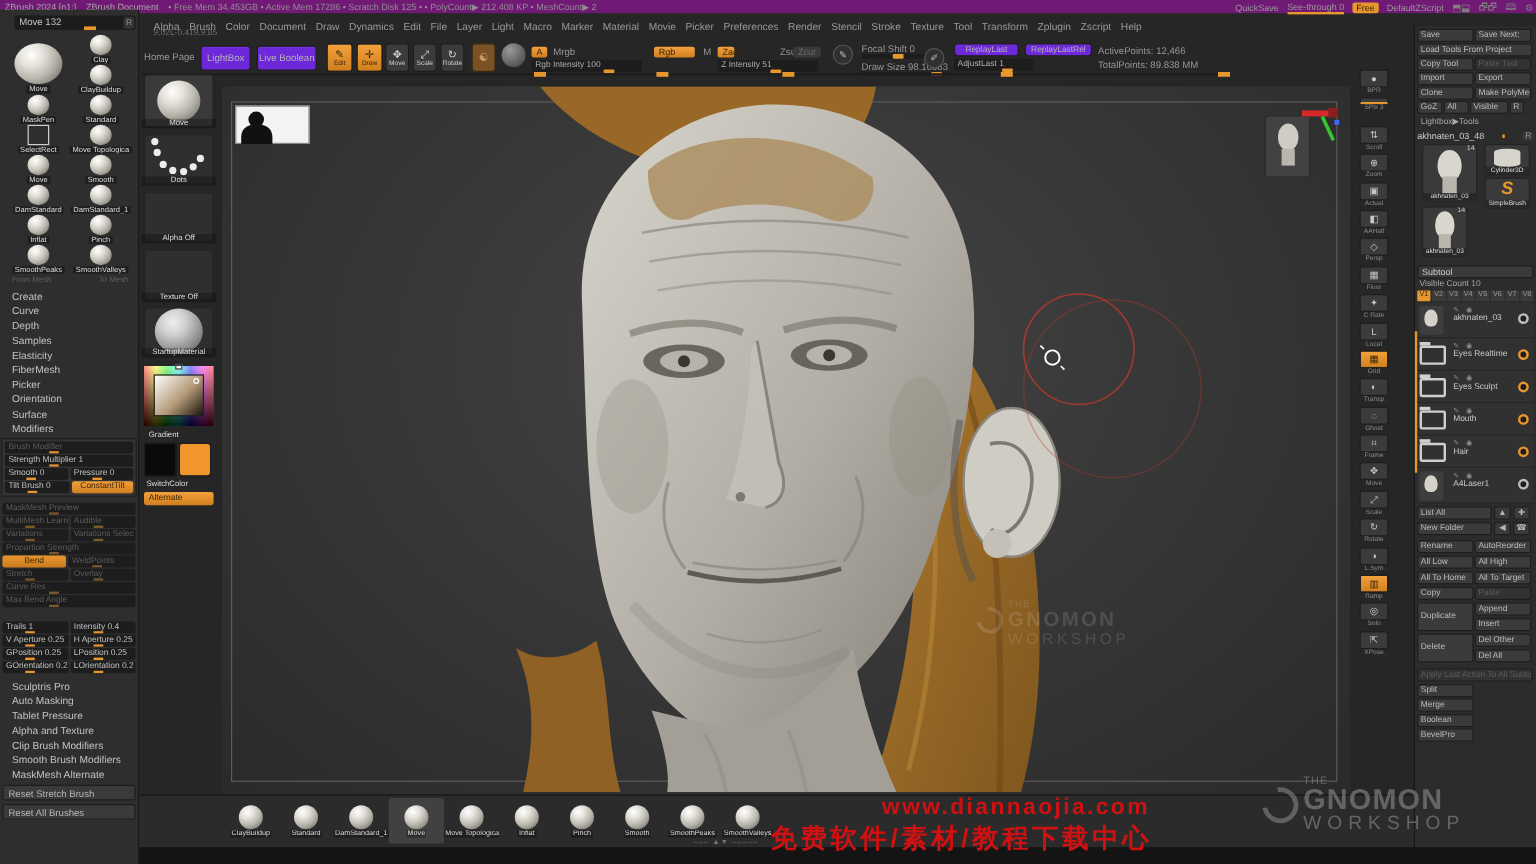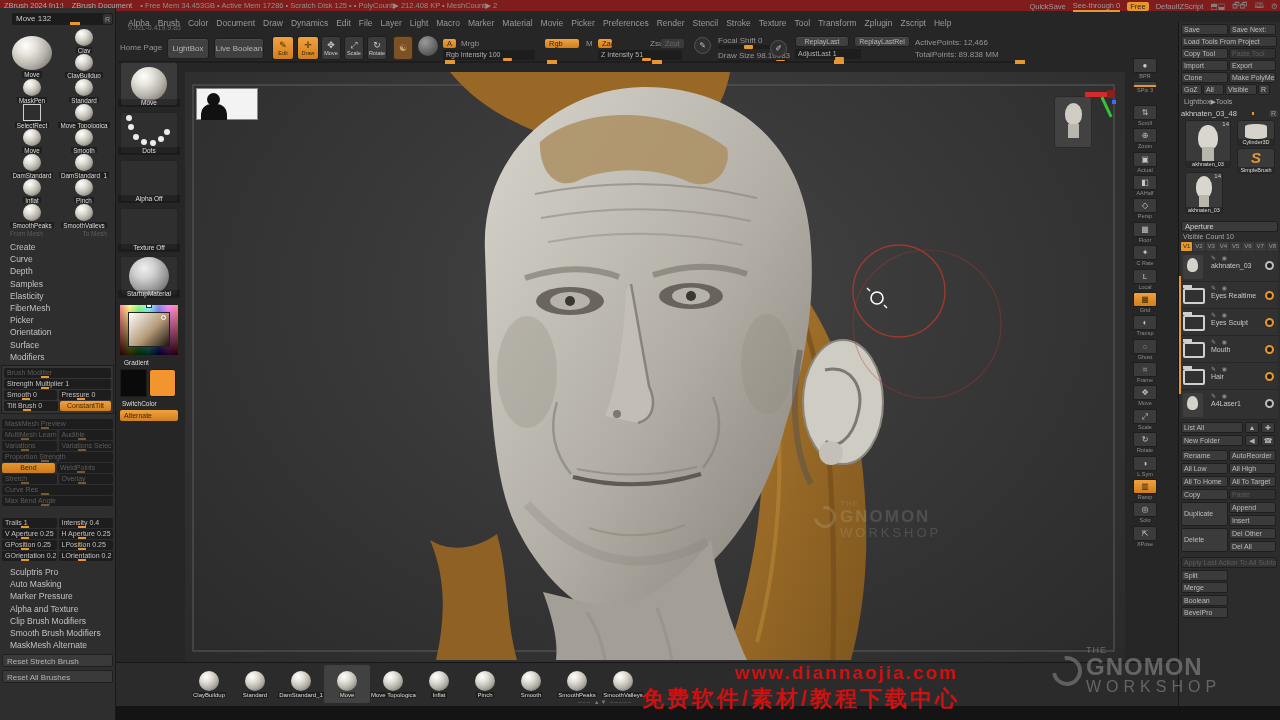--- a/index.html
+++ b/index.html
@@ -2,35 +2,35 @@
 <html><head>
 <meta charset="utf-8">
 <style>
   *{box-sizing:border-box;margin:0;padding:0}
   html,body{width:1280px;height:720px;overflow:hidden;background:#262626;
     font-family:"Liberation Sans",sans-serif;color:#b8b8b8;-webkit-font-smoothing:antialiased}
   .abs{position:absolute}
   body{position:relative}
 
   
-  .titlebar{left:0;top:0;width:1280px;height:11px;background:#7f1d1d;color:#8f8f8f;
+  .titlebar{left:0;top:0;width:1280px;height:11px;background:#701a75;color:#8f8f8f;
     font-size:7.5px;line-height:11px;white-space:nowrap;padding-left:4px}
   .titlebar b{color:#a8a8a8;font-weight:normal;margin-right:6px}
   .menubar{left:128px;top:12px;height:11px;white-space:nowrap}
   .menubar span{display:inline-block;margin-right:8px;font-size:8.5px;color:#999;cursor:default}
   .doc-readout{left:128px;top:24px;font-size:7px;color:#6f6f6f}
   .topright{right:2px;top:1px;height:10px;display:flex;gap:7px;align-items:center;font-size:7.5px;color:#9a9a9a}
   .topright .chip{background:#e8962e;color:#352506;border-radius:2px;padding:0 3px;line-height:9px}
   .topright .u{border-bottom:2px solid #e8962e}
   .topright .ic{color:#7f7f7f;font-size:8px}
 
   
   .toolbar{left:118px;top:33px;width:1058px;height:30px}
   .tb{position:absolute;font-size:8px;color:#b5b5b5}
-  .btn{background:#404040;border:1px solid #1e1e1e;border-radius:3px;text-align:center;
+  .btn{background:#6d28d9;border:1px solid #1e1e1e;border-radius:3px;text-align:center;
     box-shadow:inset 0 1px 0 rgba(255,255,255,.06);cursor:pointer}
   .tb.lbl{color:#969696}
   .tile{width:22px;height:24px;border-radius:3px;border:1px solid #1e1e1e;
     display:flex;flex-direction:column;align-items:center;justify-content:center;gap:1px;cursor:pointer}
   .tile .g{font-size:9px;line-height:9px}
   .tile .t{font-size:5.5px;line-height:5px}
   .tile.orange{background:linear-gradient(#f3a13d,#d07f1e);color:#3a2708}
   .tile.gray{background:#3b3b3b;color:#cfcfcf}
   .chip{display:inline-block;background:linear-gradient(#f3a13d,#d07f1e);color:#3a2708;
     border-radius:2px;font-size:7.5px;line-height:9px;padding:0 4px;cursor:pointer}
@@ -486,21 +486,21 @@
 
       <div class="lp-row">
         <span class="cell">GOrientation 0.2</span>
         <span class="cell">LOrientation 0.2</span>
       </div>
     </div>
   <div class="lp-bottom">
 
   <div>Sculptris Pro</div>
       <div>Auto Masking</div>
-      <div>Marker Pressure</div>
+      <div>Tablet Pressure</div>
       <div>Alpha and Texture</div>
       <div>Clip Brush Modifiers</div>
       <div>Smooth Brush Modifiers</div>
       <div>MaskMesh Alternate</div>
     </div>
   <div>
 
   <div class="lp-reset">Reset Stretch Brush</div>
       <div class="lp-reset">Reset All Brushes</div>
     </div>
@@ -766,21 +766,21 @@
       <div class="s">S</div>
         <span class="nm">SimpleBrush</span>
     </div>
     <div class="th" style="left:4px;top:52px;width:38px;height:42px">
       <div class="hh"></div>
         <div class="hn"></div>
       <span class="badge">14</span>
       <span class="nm">akhnaten_03</span>
     </div>
   </div>
-  <div class="st-head">Aperture</div>
+  <div class="st-head">Subtool</div>
   <div class="st-vis">Visible Count 10</div>
   <div class="st-tabs">
 
   <div class="st-tab on">V1</div>
       <div class="st-tab">V2</div>
       <div class="st-tab">V3</div>
       <div class="st-tab">V4</div>
       <div class="st-tab">V5</div>
       <div class="st-tab">V6</div>
       <div class="st-tab">V7</div>

